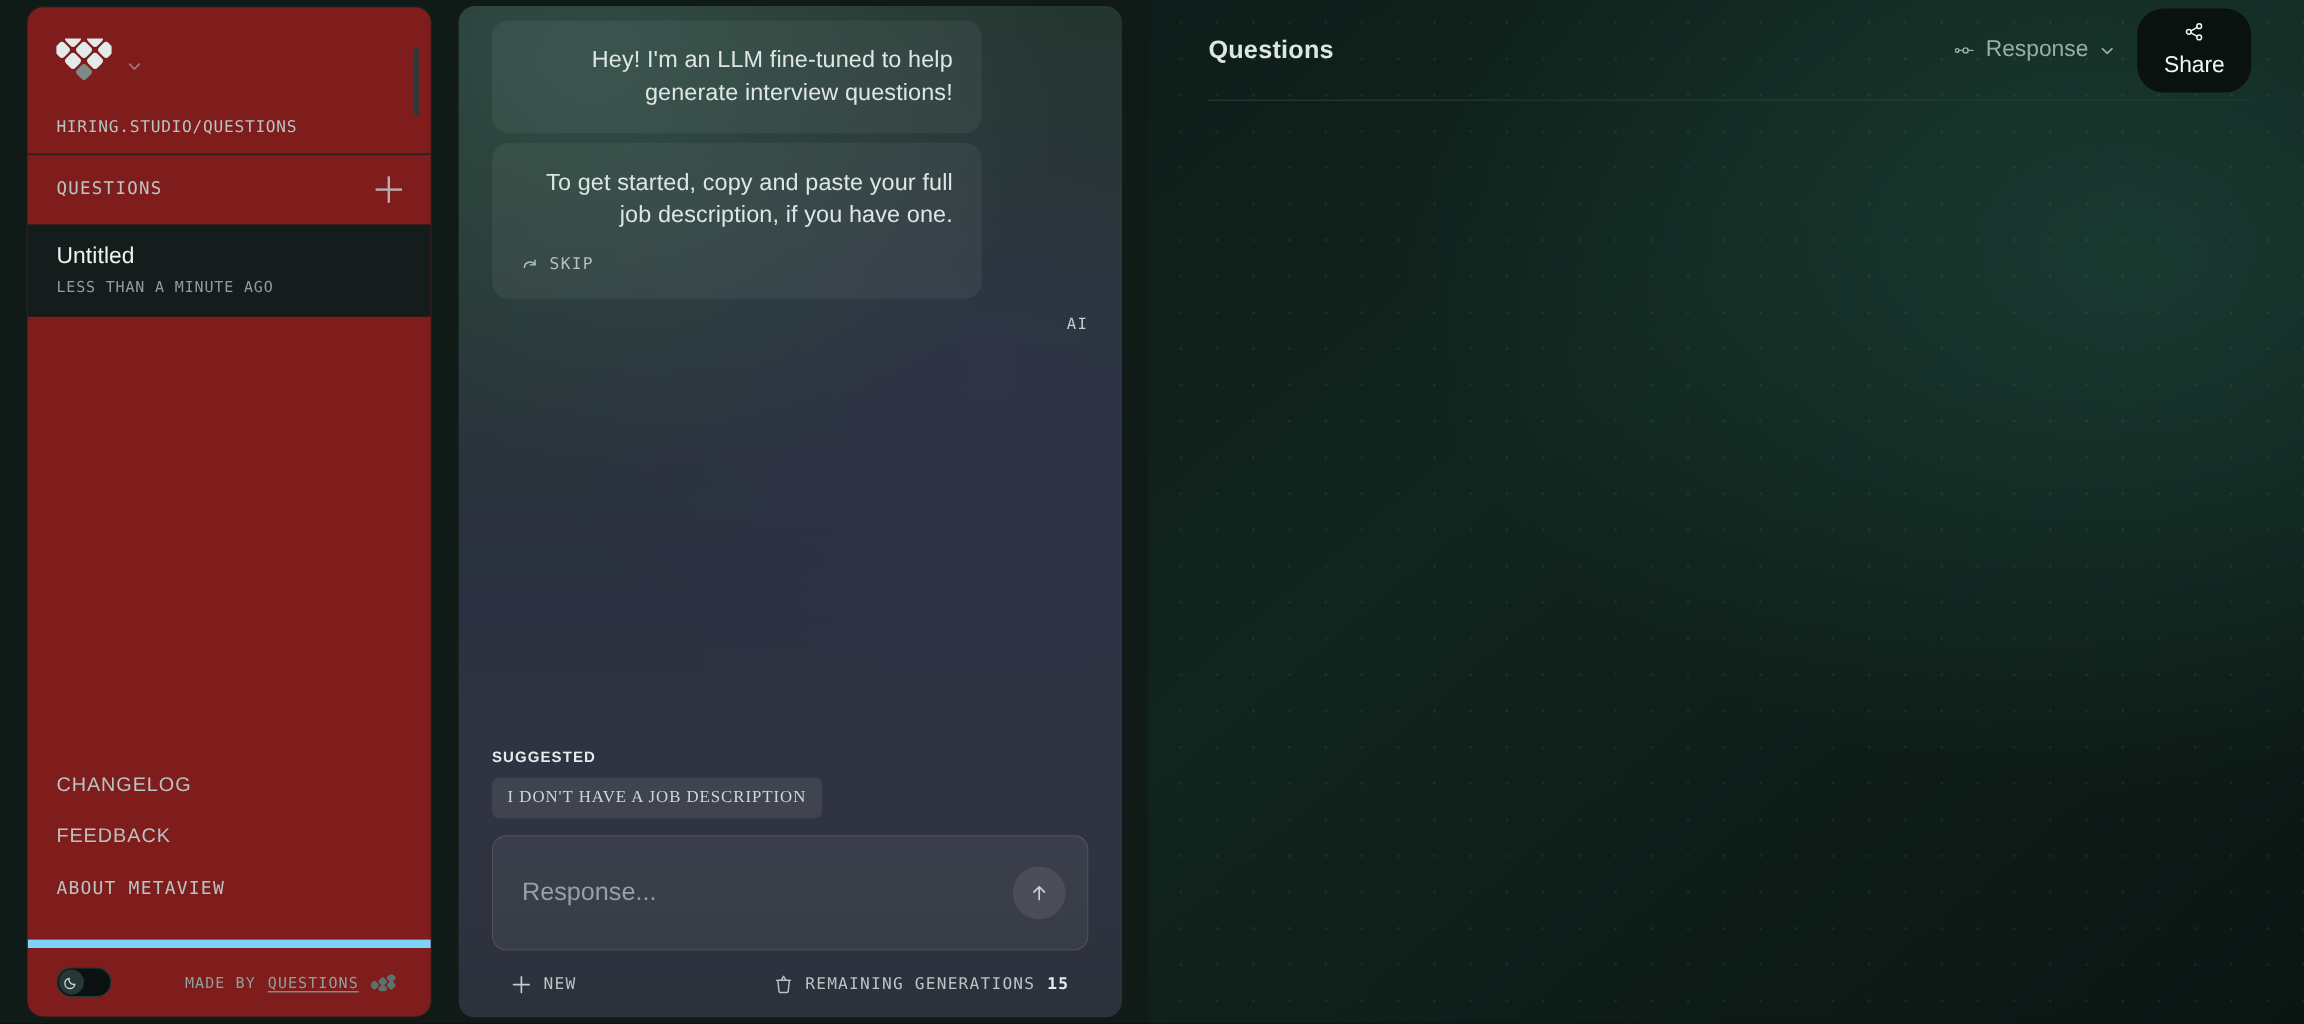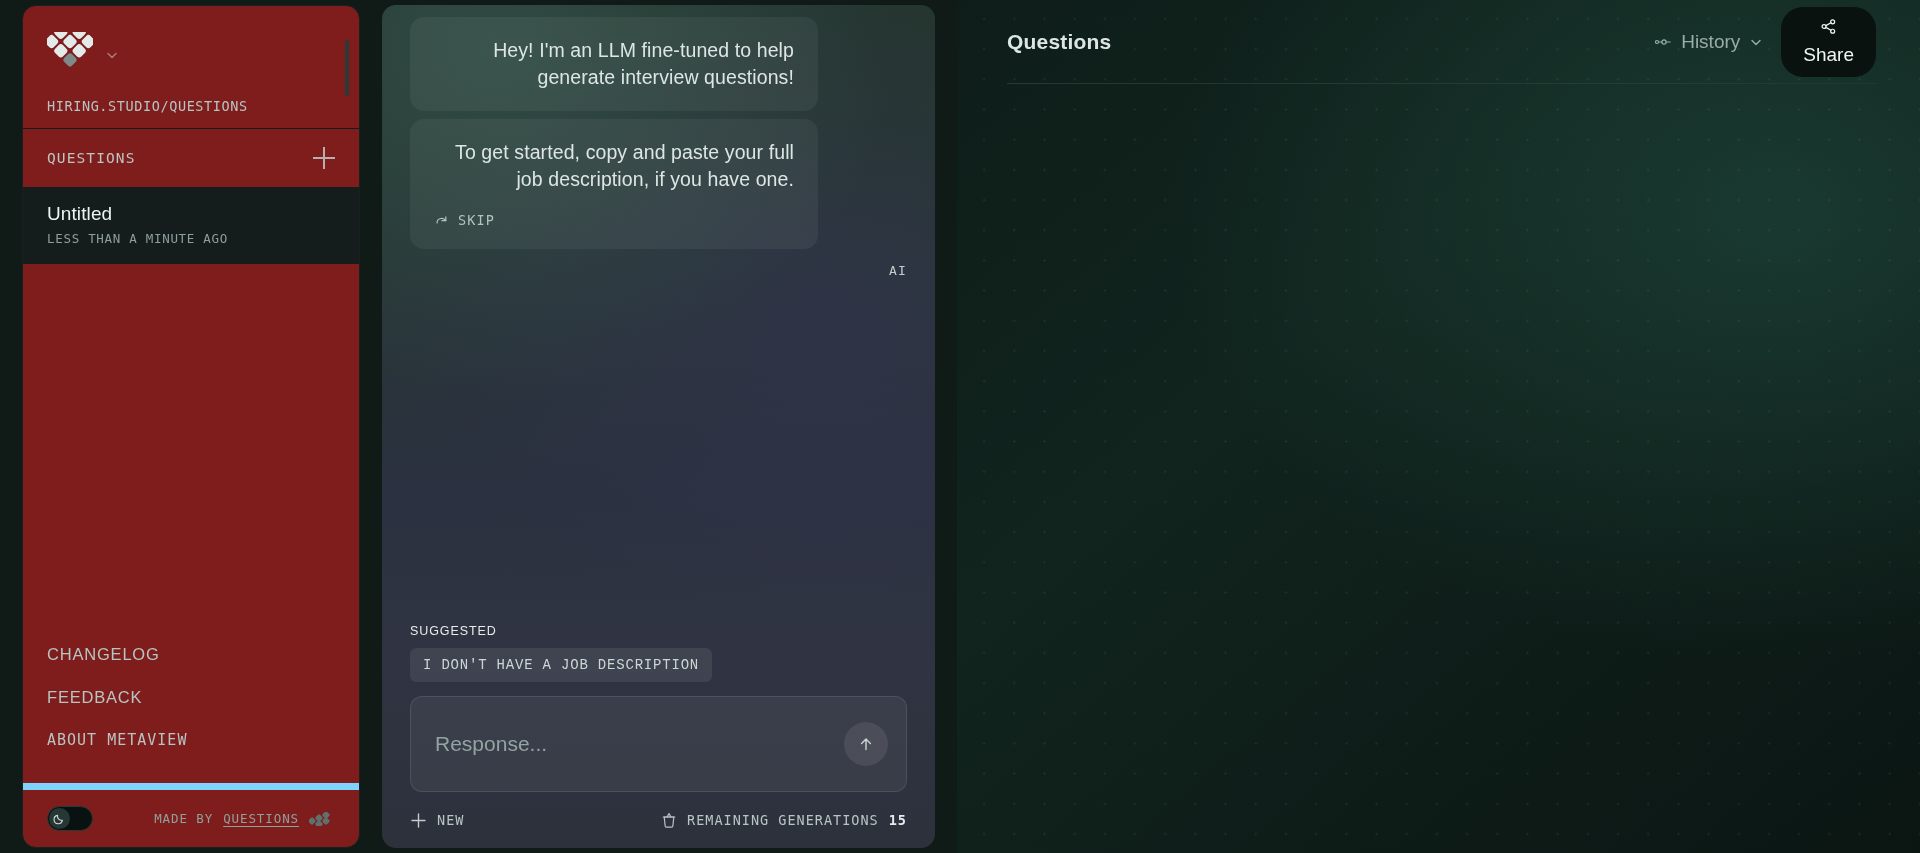--- a/index.html
+++ b/index.html
@@ -177,30 +177,30 @@
   }
   .ai-tag {
     font-family: "DejaVu Sans Mono", monospace;
     font-size: 13px; letter-spacing: 1.2px;
     color: #c3cfcd;
     margin-top: 14px; margin-left: 4px;
   }
 
   .suggested-wrap { padding: 0 28px 0 28px; }
   .suggested-label {
-    font-size: 12.5px; letter-spacing: .9px; font-weight: 400;
+    font-size: 12.5px; letter-spacing: .9px; font-weight: 700;
     color: #e6ecec;
     margin-bottom: 10px;
   }
   .chip {
     display: inline-block;
     background: rgba(255,255,255,.08);
     border-radius: 6px;
     padding: 9px 13px;
-    font-family: Liberation Mono, monospace;
+    font-family: Liberation Serif, serif;
     font-size: 14px; letter-spacing: .8px;
     color: #ccd7d5;
     cursor: pointer;
   }
 
   .composer {
     margin: 14px 28px 0 28px;
     background: rgba(255,255,255,.055);
     border: 1px solid rgba(255,255,255,.10);
     border-radius: 12px;
@@ -222,21 +222,21 @@
     transform: translateY(-50%);
     width: 44px; height: 44px; border-radius: 50%;
     background: rgba(255,255,255,.085);
     display: flex; align-items: center; justify-content: center;
     cursor: pointer;
   }
 
   .chat-foot {
     height: 56px; flex: 0 0 auto;
     display: flex; align-items: center; justify-content: space-between;
-    padding: 0 28px;
+    padding: 0 44px;
   }
   .foot-left, .foot-right { display: flex; align-items: center; gap: 10px; cursor: pointer; }
   .foot-txt {
     font-family: "DejaVu Sans Mono", monospace;
     font-size: 13.5px; letter-spacing: 1px;
     color: #b9c5c3;
   }
   .foot-num { font-weight: 700; color: #e5eceb; }
 
   
@@ -428,21 +428,21 @@
       <div class="right-head-actions">
 
         <div class="history-btn">
           <span>
             <svg width="17" height="12" viewBox="0 0 17 12">
               <circle cx="2" cy="6" r="1.5" fill="none" stroke="#9aaba8" stroke-width="1.2"></circle>
               <circle cx="9" cy="6" r="2.1" fill="none" stroke="#9aaba8" stroke-width="1.2"></circle>
               <path d="M3.6 6h3.3M11.2 6h4" stroke="#9aaba8" stroke-width="1.2" stroke-linecap="round"></path>
             </svg>
           </span>
-          <span>History</span>
+          <span>Response</span>
           <span>
             <svg width="14" height="14" viewBox="0 0 14 14">
               <path d="M3 5.5 7 9.5 11 5.5" stroke="#9aaba8" stroke-width="1.4" fill="none" stroke-linecap="round" stroke-linejoin="round"></path>
             </svg>
           </span>
         </div>
 
         <div class="share-btn">
           <span>
             <svg width="17" height="17" viewBox="0 0 18 18">

